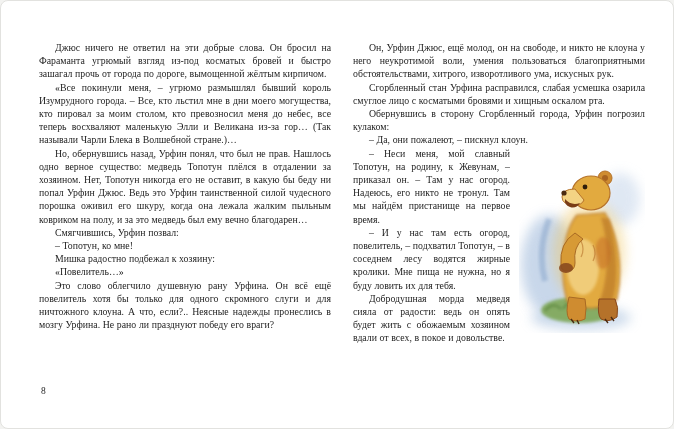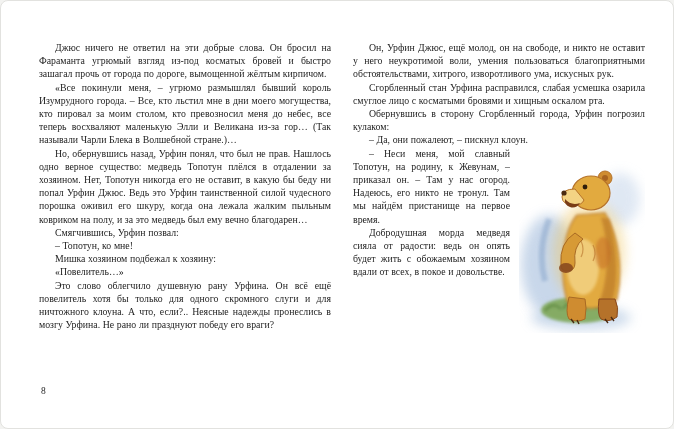--- a/index.html
+++ b/index.html
@@ -45,27 +45,27 @@
 <body>
 
 <div class="book-spread">
 
   <div class="page">
     <p class="para">Джюс ничего не ответил на эти добрые слова. Он бросил на Фараманта угрюмый взгляд из-под косматых бровей и быстро зашагал прочь от города по дороге, вымощенной жёлтым кирпичом.</p>
     <p class="para">«Все покинули меня, – угрюмо размышлял бывший король Изумрудного города. – Все, кто льстил мне в дни моего могущества, кто пировал за моим столом, кто превозносил меня до небес, все теперь восхваляют маленькую Элли и Великана из-за гор… (Так называли Чарли Блека в Волшебной стране.)…</p>
     <p class="para">Но, обернувшись назад, Урфин понял, что был не прав. Нашлось одно верное существо: медведь Топотун плёлся в отдалении за хозяином. Нет, Топотун никогда его не оставит, в какую бы беду ни попал Урфин Джюс. Ведь это Урфин таинственной силой чудесного порошка оживил его шкуру, когда она лежала жалким пыльным ковриком на полу, и за это медведь был ему вечно благодарен…</p>
     <p class="para">Смягчившись, Урфин позвал:</p>
     <p class="para">– Топотун, ко мне!</p>
-    <p class="para">Мишка хозяином подбежал к хозяину:</p>
+    <p class="para">Мишка радостно подбежал к хозяину:</p>
     <p class="para">«Повелитель…»</p>
     <p class="para">Это слово облегчило душевную рану Урфина. Он всё ещё повелитель хотя бы только для одного скромного слуги и для ничтожного клоуна. А что, если?.. Неясные надежды пронеслись в мозгу Урфина. Не рано ли празднуют победу его враги?</p>
   </div>
 
   <div class="page">
-    <p class="para">Он, Урфин Джюс, ещё молод, он на свободе, и никто не оставит у него неукротимой воли, умения пользоваться благоприятными обстоятельствами, хитрого, изворотливого ума, искусных рук.</p>
+    <p class="para">Он, Урфин Джюс, ещё молод, он на свободе, и никто не клоуна у него неукротимой воли, умения пользоваться благоприятными обстоятельствами, хитрого, изворотливого ума, искусных рук.</p>
     <p class="para">Сгорбленный стан Урфина расправился, слабая усмешка озарила смуглое лицо с косматыми бровями и хищным оскалом рта.</p>
     <p class="para">Обернувшись в сторону Сгорбленный города, Урфин погрозил кулаком:</p>
     <p class="para">– Да, они пожалеют, – пискнул клоун.</p>
 
     <div class="illustration">
       <svg viewBox="0 0 126 180" xmlns="http://www.w3.org/2000/svg">
         <defs>
           <filter id="wb" x="-60%" y="-60%" width="220%" height="220%">
               <feGaussianBlur stdDeviation="6"></feGaussianBlur>
             </filter>
@@ -107,17 +107,18 @@
           <path d="M50 144 q-4 16 0 22 q8 4 16 0 q2 -12 0 -20 z" fill="#cf8c30" stroke="#a86a24" stroke-width="1"></path>
           <path d="M80 146 q-2 16 2 20 q8 4 16 -2 q2 -10 -2 -18 z" fill="#b5722a" stroke="#8a4a1f" stroke-width="1"></path>
           <path d="M52 166 l3 4 M58 167 l2 4 M86 166 l3 4 M92 164 l3 4" stroke="#4a2a10" stroke-width="1.4" fill="none"></path>
 
           <path d="M62 88 q4 8 0 16 M74 92 q4 8 0 16" stroke="#b5722a" stroke-width="1.2" fill="none" opacity="0.6"></path>
         </g>
       </svg>
     </div>
 
     <p class="para">– Неси меня, мой славный Топотун, на родину, к Жевунам, – приказал он. – Там у нас огород. Надеюсь, его никто не тронул. Там мы найдём пристанище на первое время.</p>
+    <p class="para">– И у нас там есть огород, повелитель, – подхватил Топотун, – в соседнем лесу водятся жирные кролики. Мне пища не нужна, но я буду ловить их для тебя.</p>
     <p class="para">Добродушная морда медведя сияла от радости: ведь он опять будет жить с обожаемым хозяином вдали от всех, в покое и довольстве.</p>
   </div>
 
   <div class="page-number">8</div>
 </div>
 
 </body></html>

